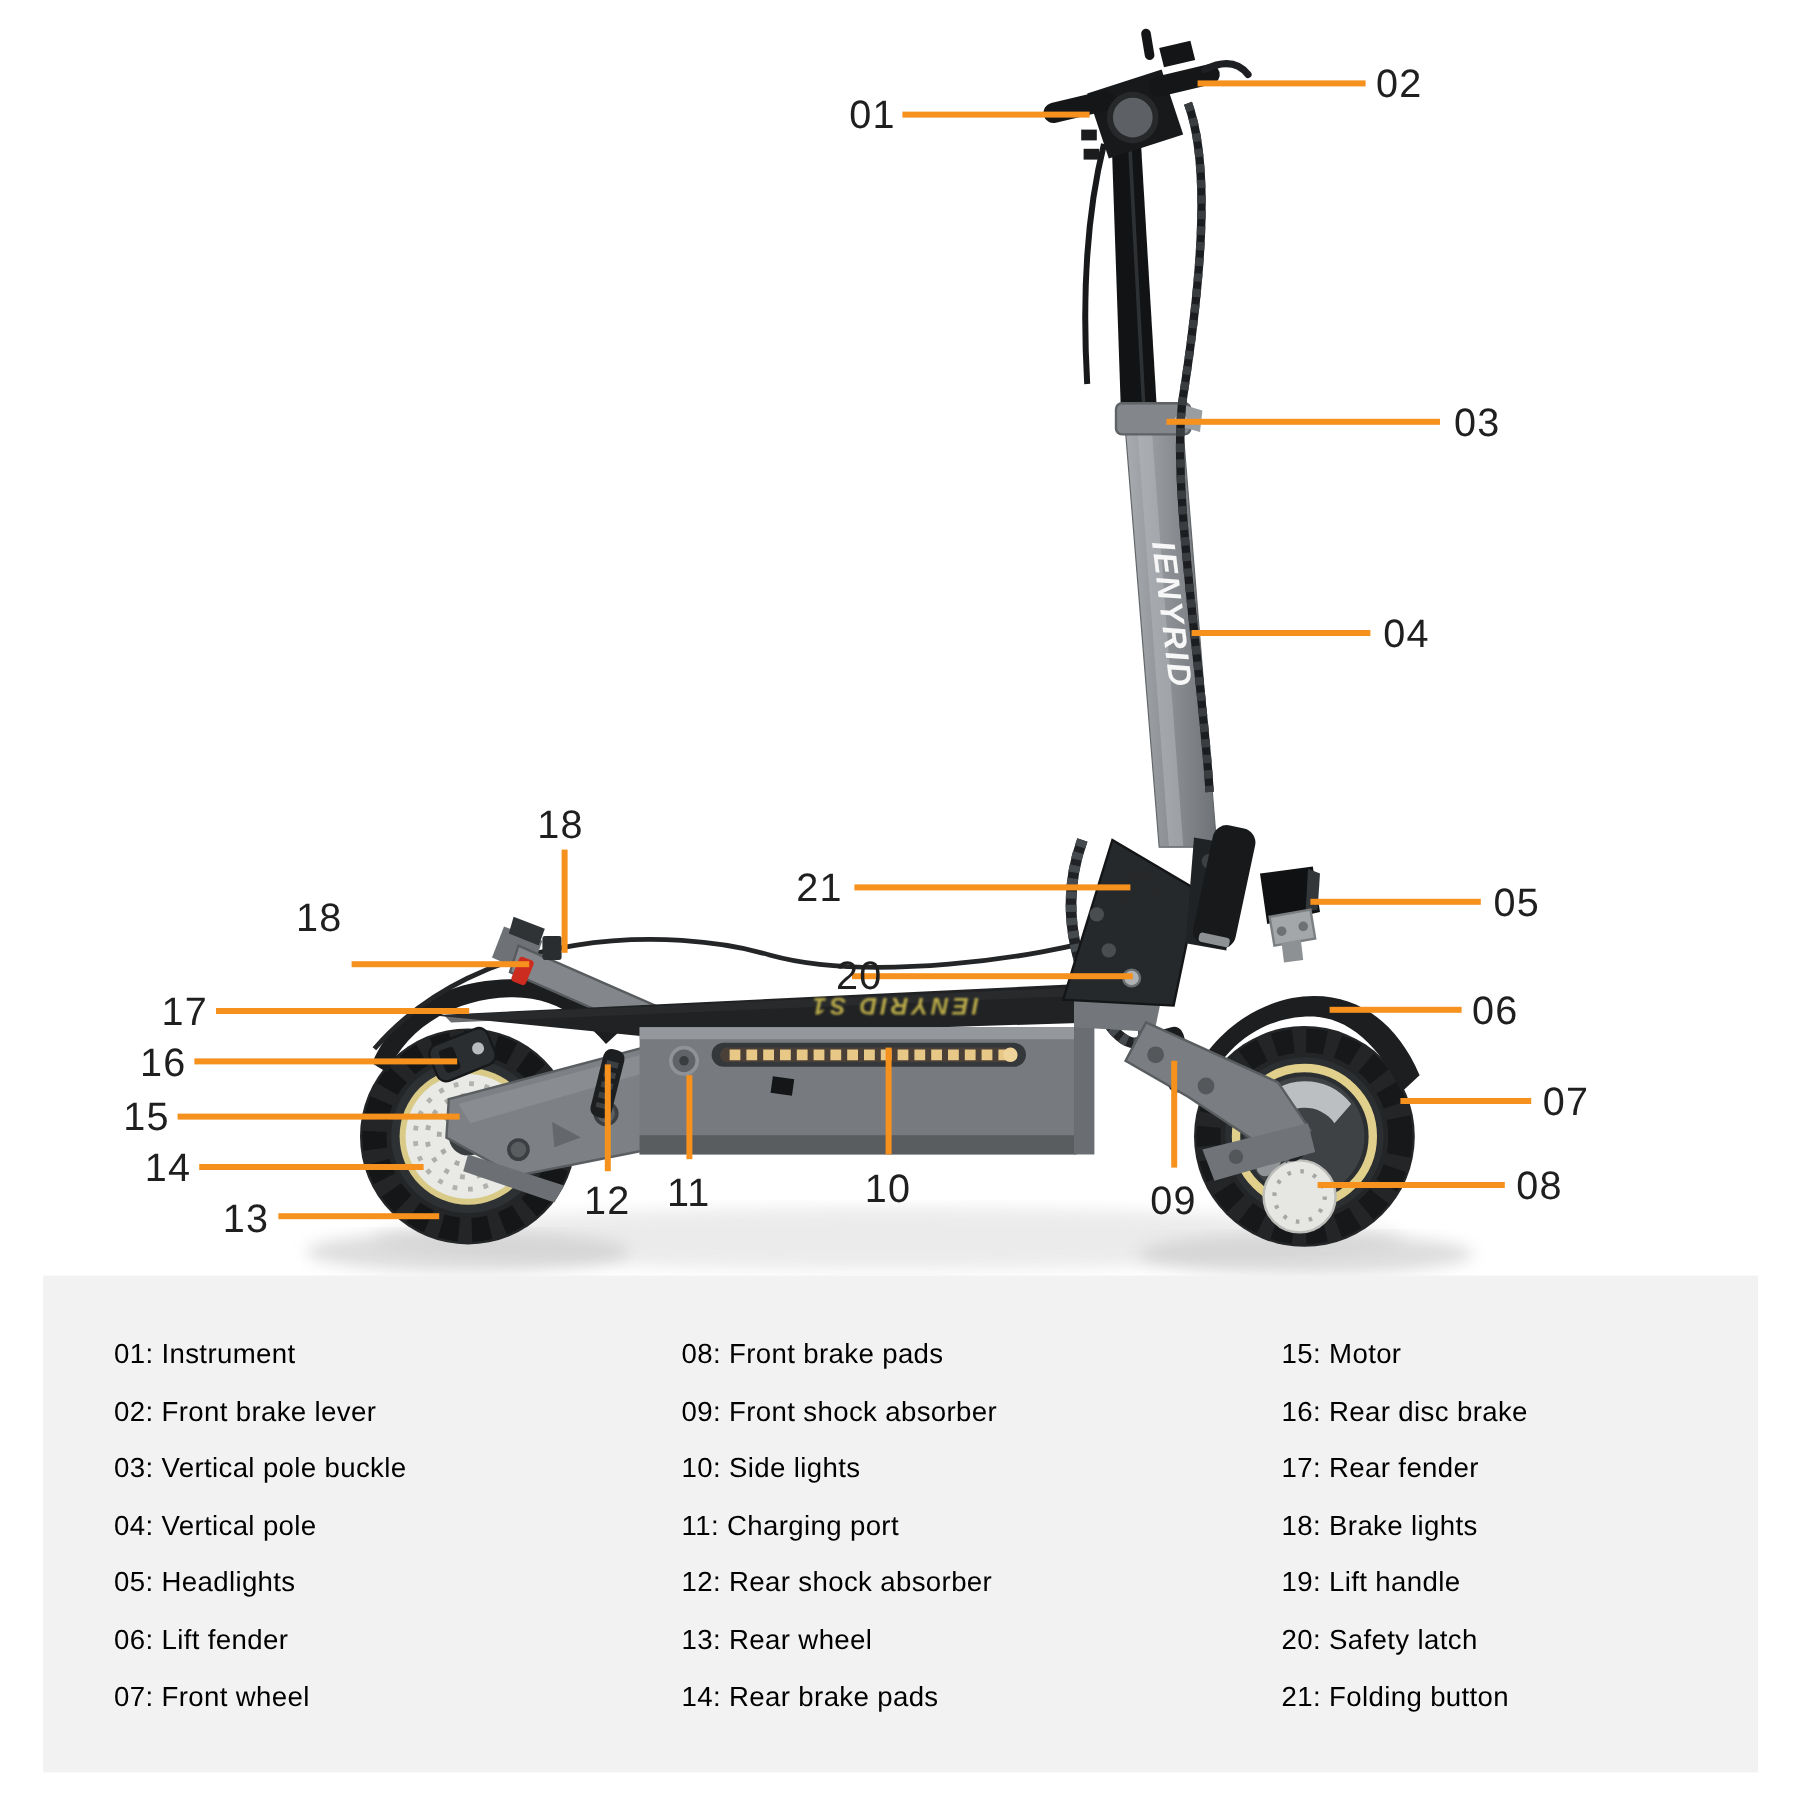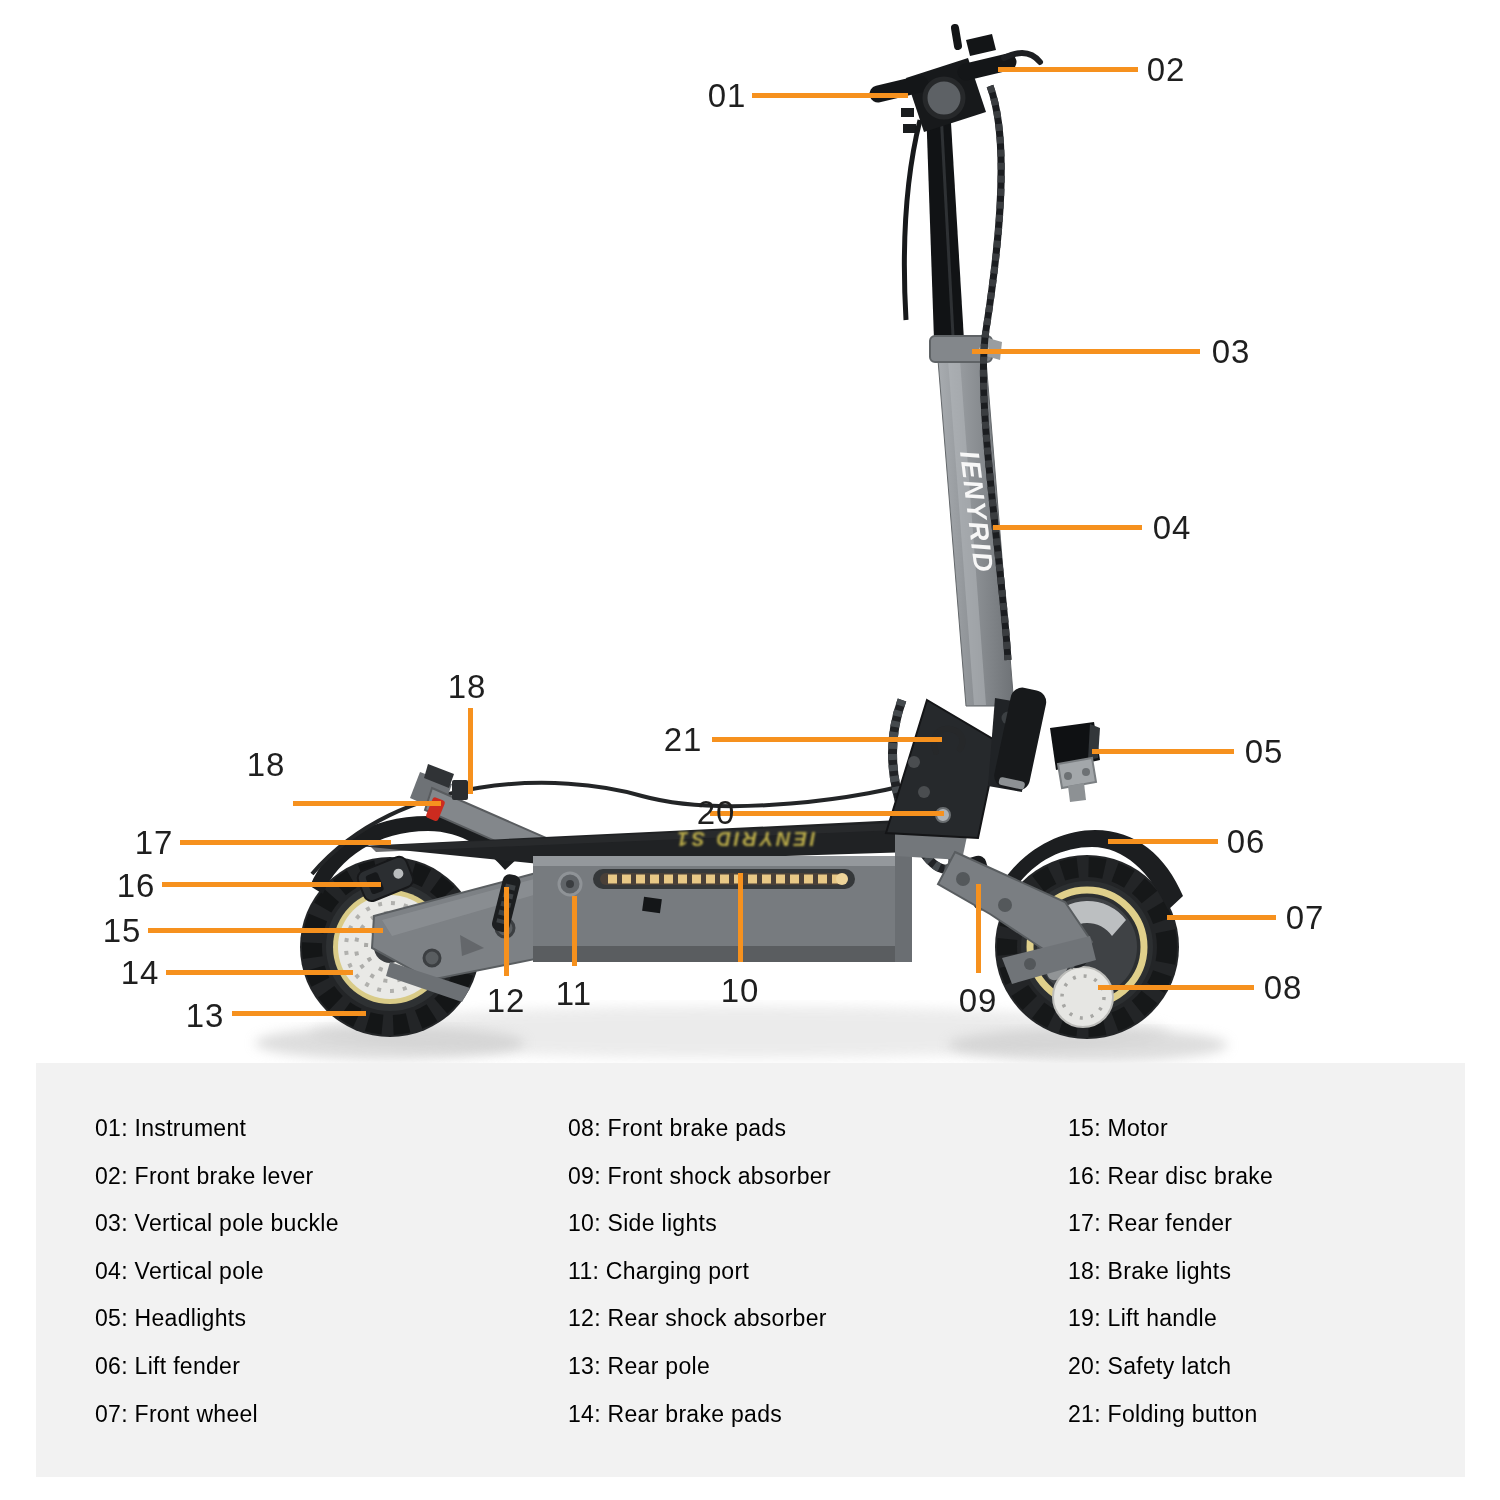--- a/index.html
+++ b/index.html
@@ -264,21 +264,21 @@
       <div class="li">05: Headlights</div>
       <div class="li">06: Lift fender</div>
       <div class="li">07: Front wheel</div>
     </div>
     <div class="lcol c2">
       <div class="li">08: Front brake pads</div>
       <div class="li">09: Front shock absorber</div>
       <div class="li">10: Side lights</div>
       <div class="li">11: Charging port</div>
       <div class="li">12: Rear shock absorber</div>
-      <div class="li">13: Rear pole</div>
+      <div class="li">13: Rear wheel</div>
       <div class="li">14: Rear brake pads</div>
     </div>
     <div class="lcol c3">
       <div class="li">15: Motor</div>
       <div class="li">16: Rear disc brake</div>
       <div class="li">17: Rear fender</div>
       <div class="li">18: Brake lights</div>
       <div class="li">19: Lift handle</div>
       <div class="li">20: Safety latch</div>
       <div class="li">21: Folding button</div>

